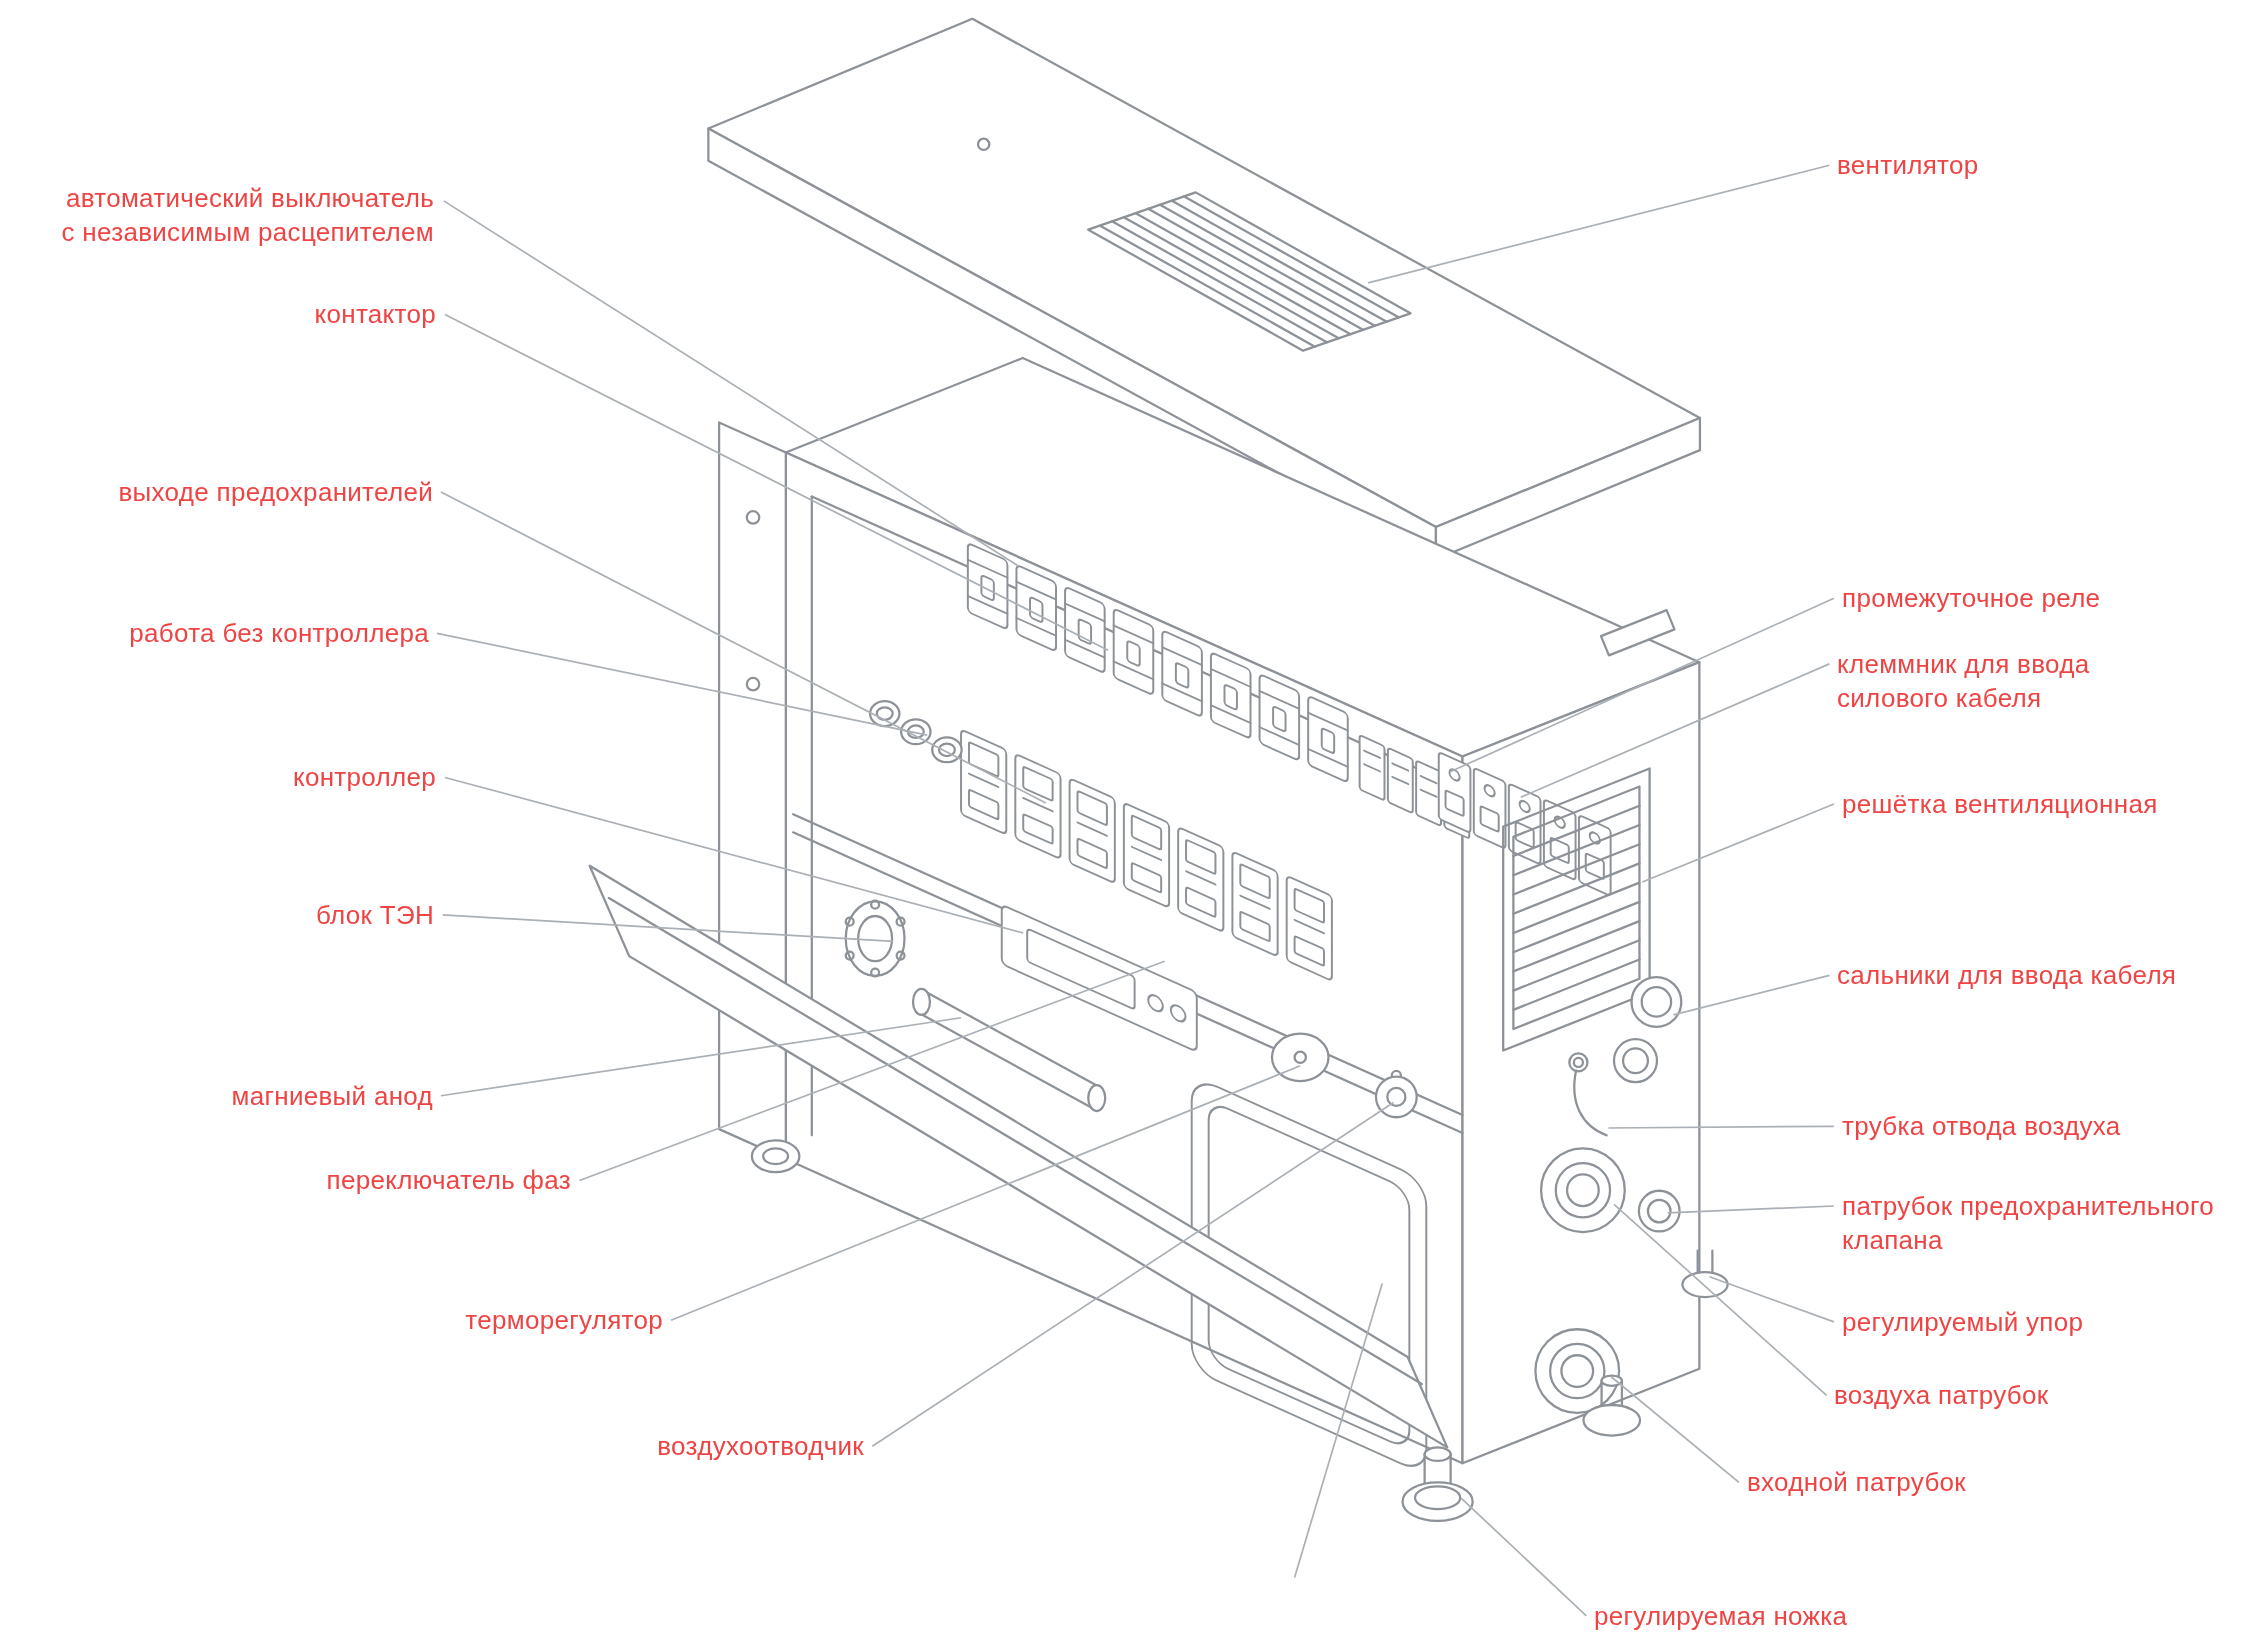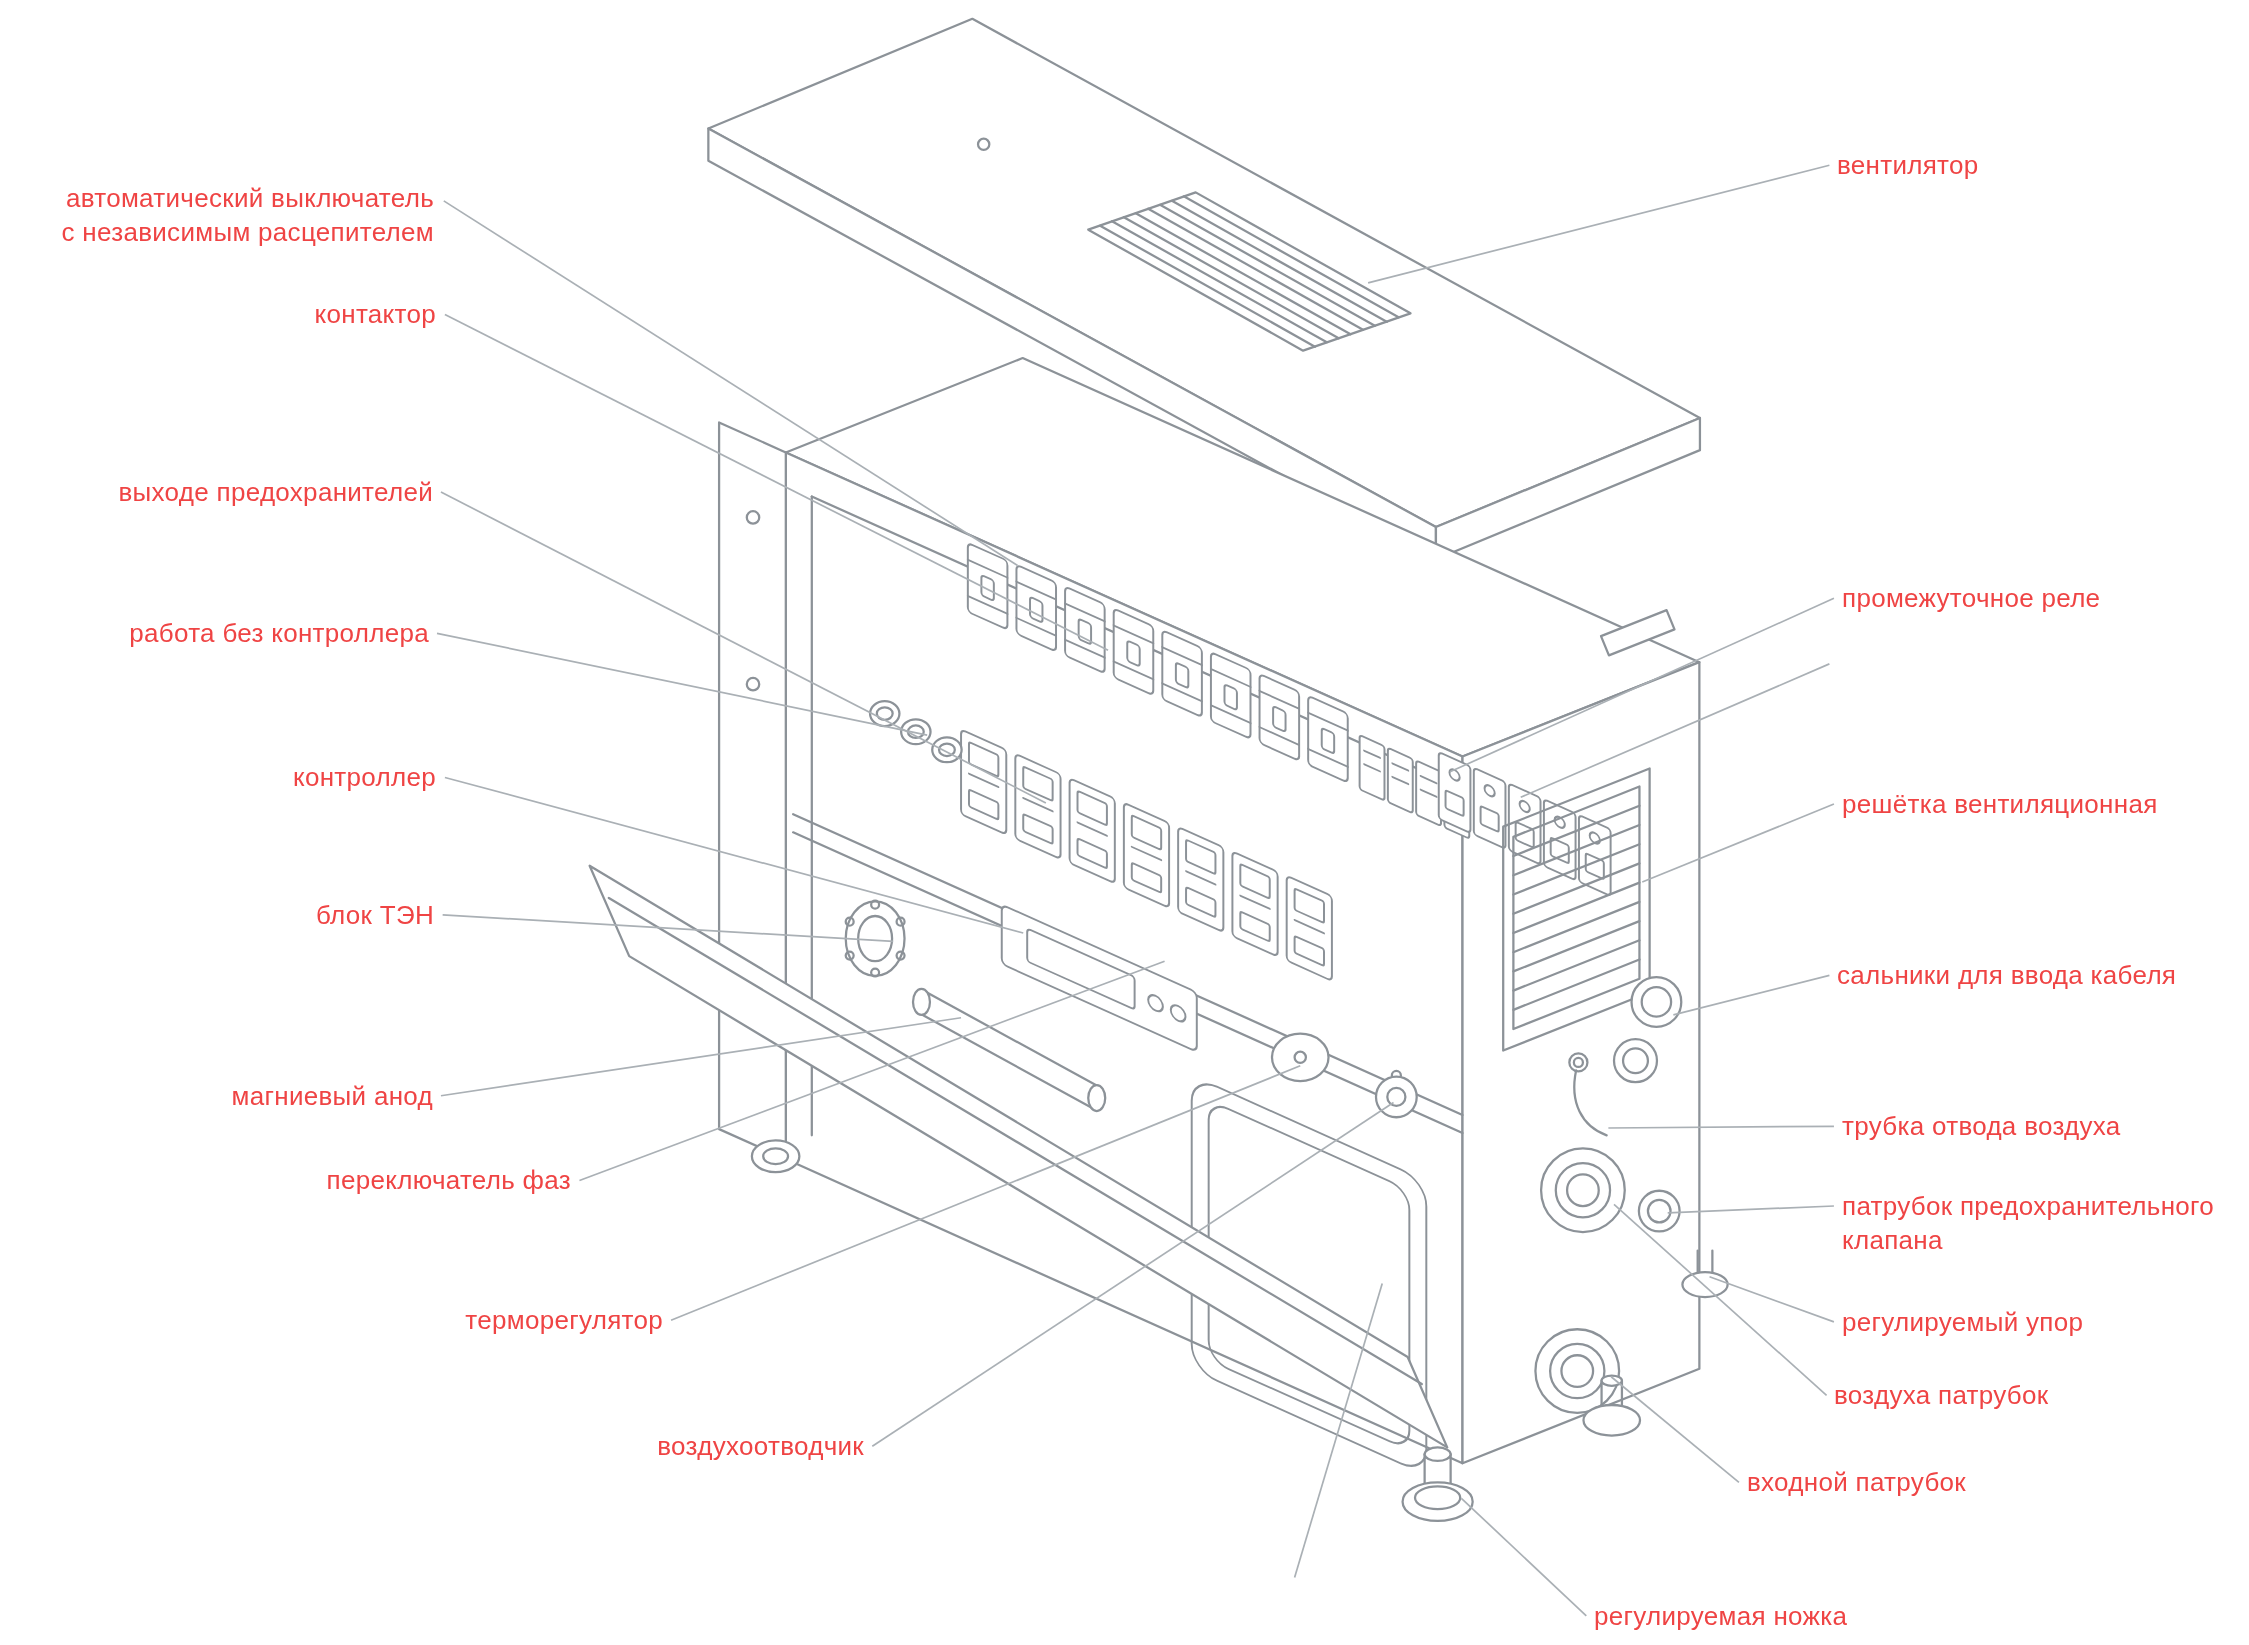--- a/index.html
+++ b/index.html
@@ -265,20 +265,22 @@
 <div class="lbl ra" style="right:1821px;top:616px">работа без контроллера</div>
 <div class="lbl ra" style="right:1814px;top:760px">контроллер</div>
 <div class="lbl ra" style="right:1816px;top:898px">блок ТЭН</div>
 <div class="lbl ra" style="right:1817px;top:1079px">магниевый анод</div>
 <div class="lbl ra" style="right:1679px;top:1163px">переключатель фаз</div>
 <div class="lbl ra" style="right:1587px;top:1303px">терморегулятор</div>
 <div class="lbl ra" style="right:1386px;top:1429px">воздухоотводчик</div>
 
 <div class="lbl" style="left:1837px;top:148px">вентилятор</div>
 <div class="lbl" style="left:1842px;top:581px">промежуточное реле</div>
+<div class="lbl" style="left:1837px;top:647px">клеммник для ввода
+силового кабеля</div>
 <div class="lbl" style="left:1842px;top:787px">решётка вентиляционная</div>
 <div class="lbl" style="left:1837px;top:958px">сальники для ввода кабеля</div>
 <div class="lbl" style="left:1842px;top:1109px">трубка отвода воздуха</div>
 <div class="lbl" style="left:1842px;top:1189px">патрубок предохранительного
 клапана</div>
 <div class="lbl" style="left:1842px;top:1305px">регулируемый упор</div>
 <div class="lbl" style="left:1834px;top:1378px">воздуха патрубок</div>
 <div class="lbl" style="left:1747px;top:1465px">входной патрубок</div>
 <div class="lbl" style="left:1594px;top:1599px">регулируемая ножка</div>
 

